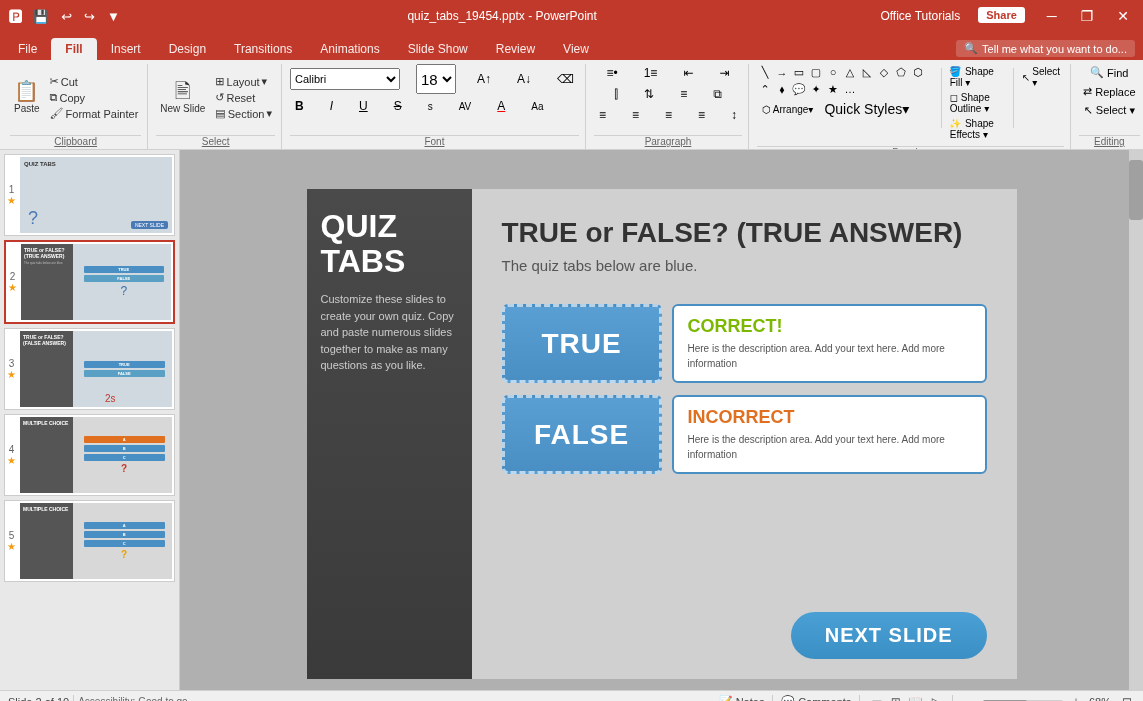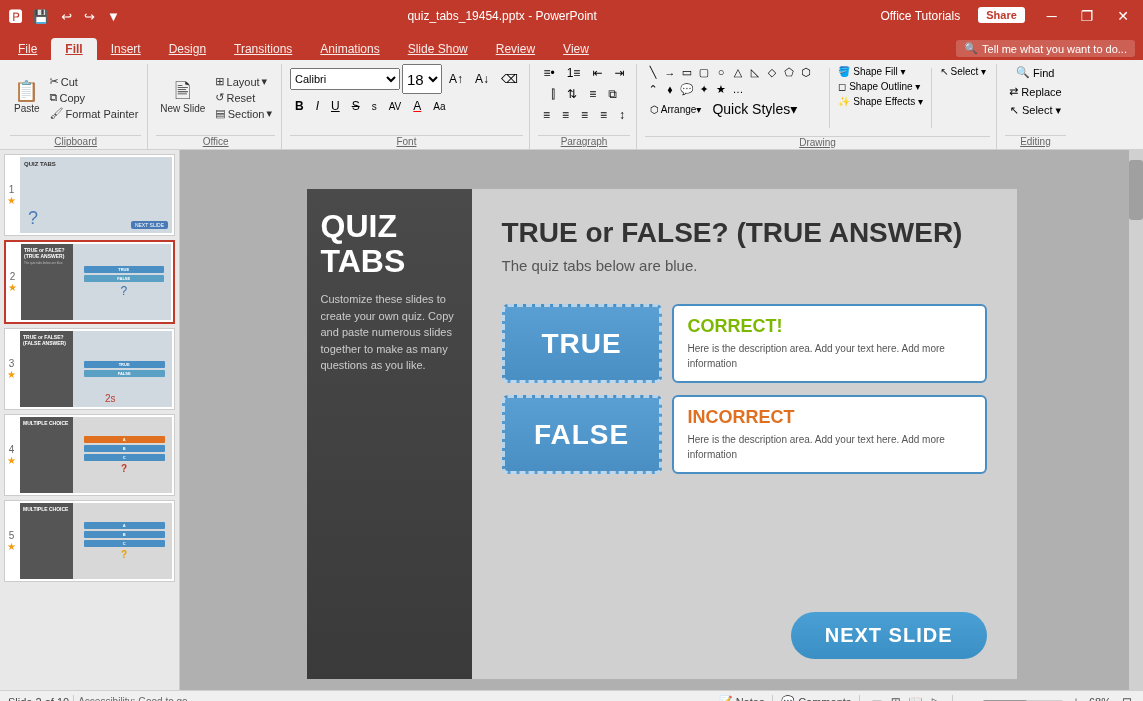--- a/index.html
+++ b/index.html
@@ -30,21 +30,20 @@
       display: flex;
       align-items: flex-end;
       padding: 0 0 0 4px;
     }
     .ribbon-tab {
       padding: 4px 14px;
       font-size: 12px;
       color: rgba(255,255,255,0.9);
       cursor: pointer;
       border-radius: 4px 4px 0 0;
-      text-decoration: underline;
     }
     .ribbon-tab.active { background: #f0f0f0; color: #c0392b; font-weight: 600; }
     .ribbon-search {
       margin-left: auto;
       margin-right: 8px;
       display: flex;
       align-items: center;
       background: rgba(255,255,255,0.2);
       border-radius: 3px;
       padding: 2px 8px;
@@ -76,21 +75,21 @@
     }
     .ribbon-group:last-child { border-right: none; }
     .ribbon-group-content { display: flex; align-items: center; gap: 3px; flex: 1; }
     .ribbon-group-label { font-size: 10px; color: #666; text-align: center; width: 100%; margin-top: auto; padding-bottom: 2px; border-top: 1px solid #d0d0d0; margin-top: 4px; text-decoration: underline; }
     .rb-btn { background: transparent; border: none; cursor: pointer; display: flex; flex-direction: column; align-items: center; font-size: 10px; padding: 3px 4px; border-radius: 2px; color: #333; }
     .rb-icon { font-size: 20px; line-height: 1; }
     .rb-large { flex-direction: column; gap: 2px; }
     .rb-small { flex-direction: row; gap: 2px; font-size: 11px; padding: 2px 3px; }
     .rb-stack { display: flex; flex-direction: column; gap: 1px; }
     .rb-stack .rb-small { padding: 1px 3px; }
-    .format-row { display: flex; gap: 2px; align-items: center; }
+    .format-row { display: flex; gap: 16px; align-items: center; }
     .font-select { width: 110px; height: 22px; font-size: 11px; }
     .font-size-select { width: 40px; height: 30px; font-size: 15px; }
     .fmt-btn { background: transparent; border: 1px solid transparent; cursor: pointer; padding: 1px 4px; font-size: 12px; border-radius: 2px; }
     .bold { font-weight: bold; }
     .italic { font-style: italic; }
     .underline { text-decoration: underline; }
     .strikethrough { text-decoration: line-through; }
     .shape-item { width: 16px; height: 16px; display: flex; align-items: center; justify-content: center; font-size: 11px; cursor: pointer; }
 
     
@@ -370,21 +369,21 @@
         <button class="rb-btn rb-small">
           <span>↺</span>
           <span>Reset</span>
         </button>
         <button class="rb-btn rb-small">
           <span>▤</span>
           <span>Section</span>▾
         </button>
       </div>
     </div>
-    <div class="ribbon-group-label">Office</div>
+    <div class="ribbon-group-label">Select</div>
   </div>
 
   <div class="ribbon-group">
     <div class="ribbon-group-content" style="flex-direction:column; align-items:flex-start; gap:3px;">
       <div class="format-row">
         <select class="font-select">
           <option>Calibri</option>
         </select>
         <select class="font-size-select">
           <option>18</option>

